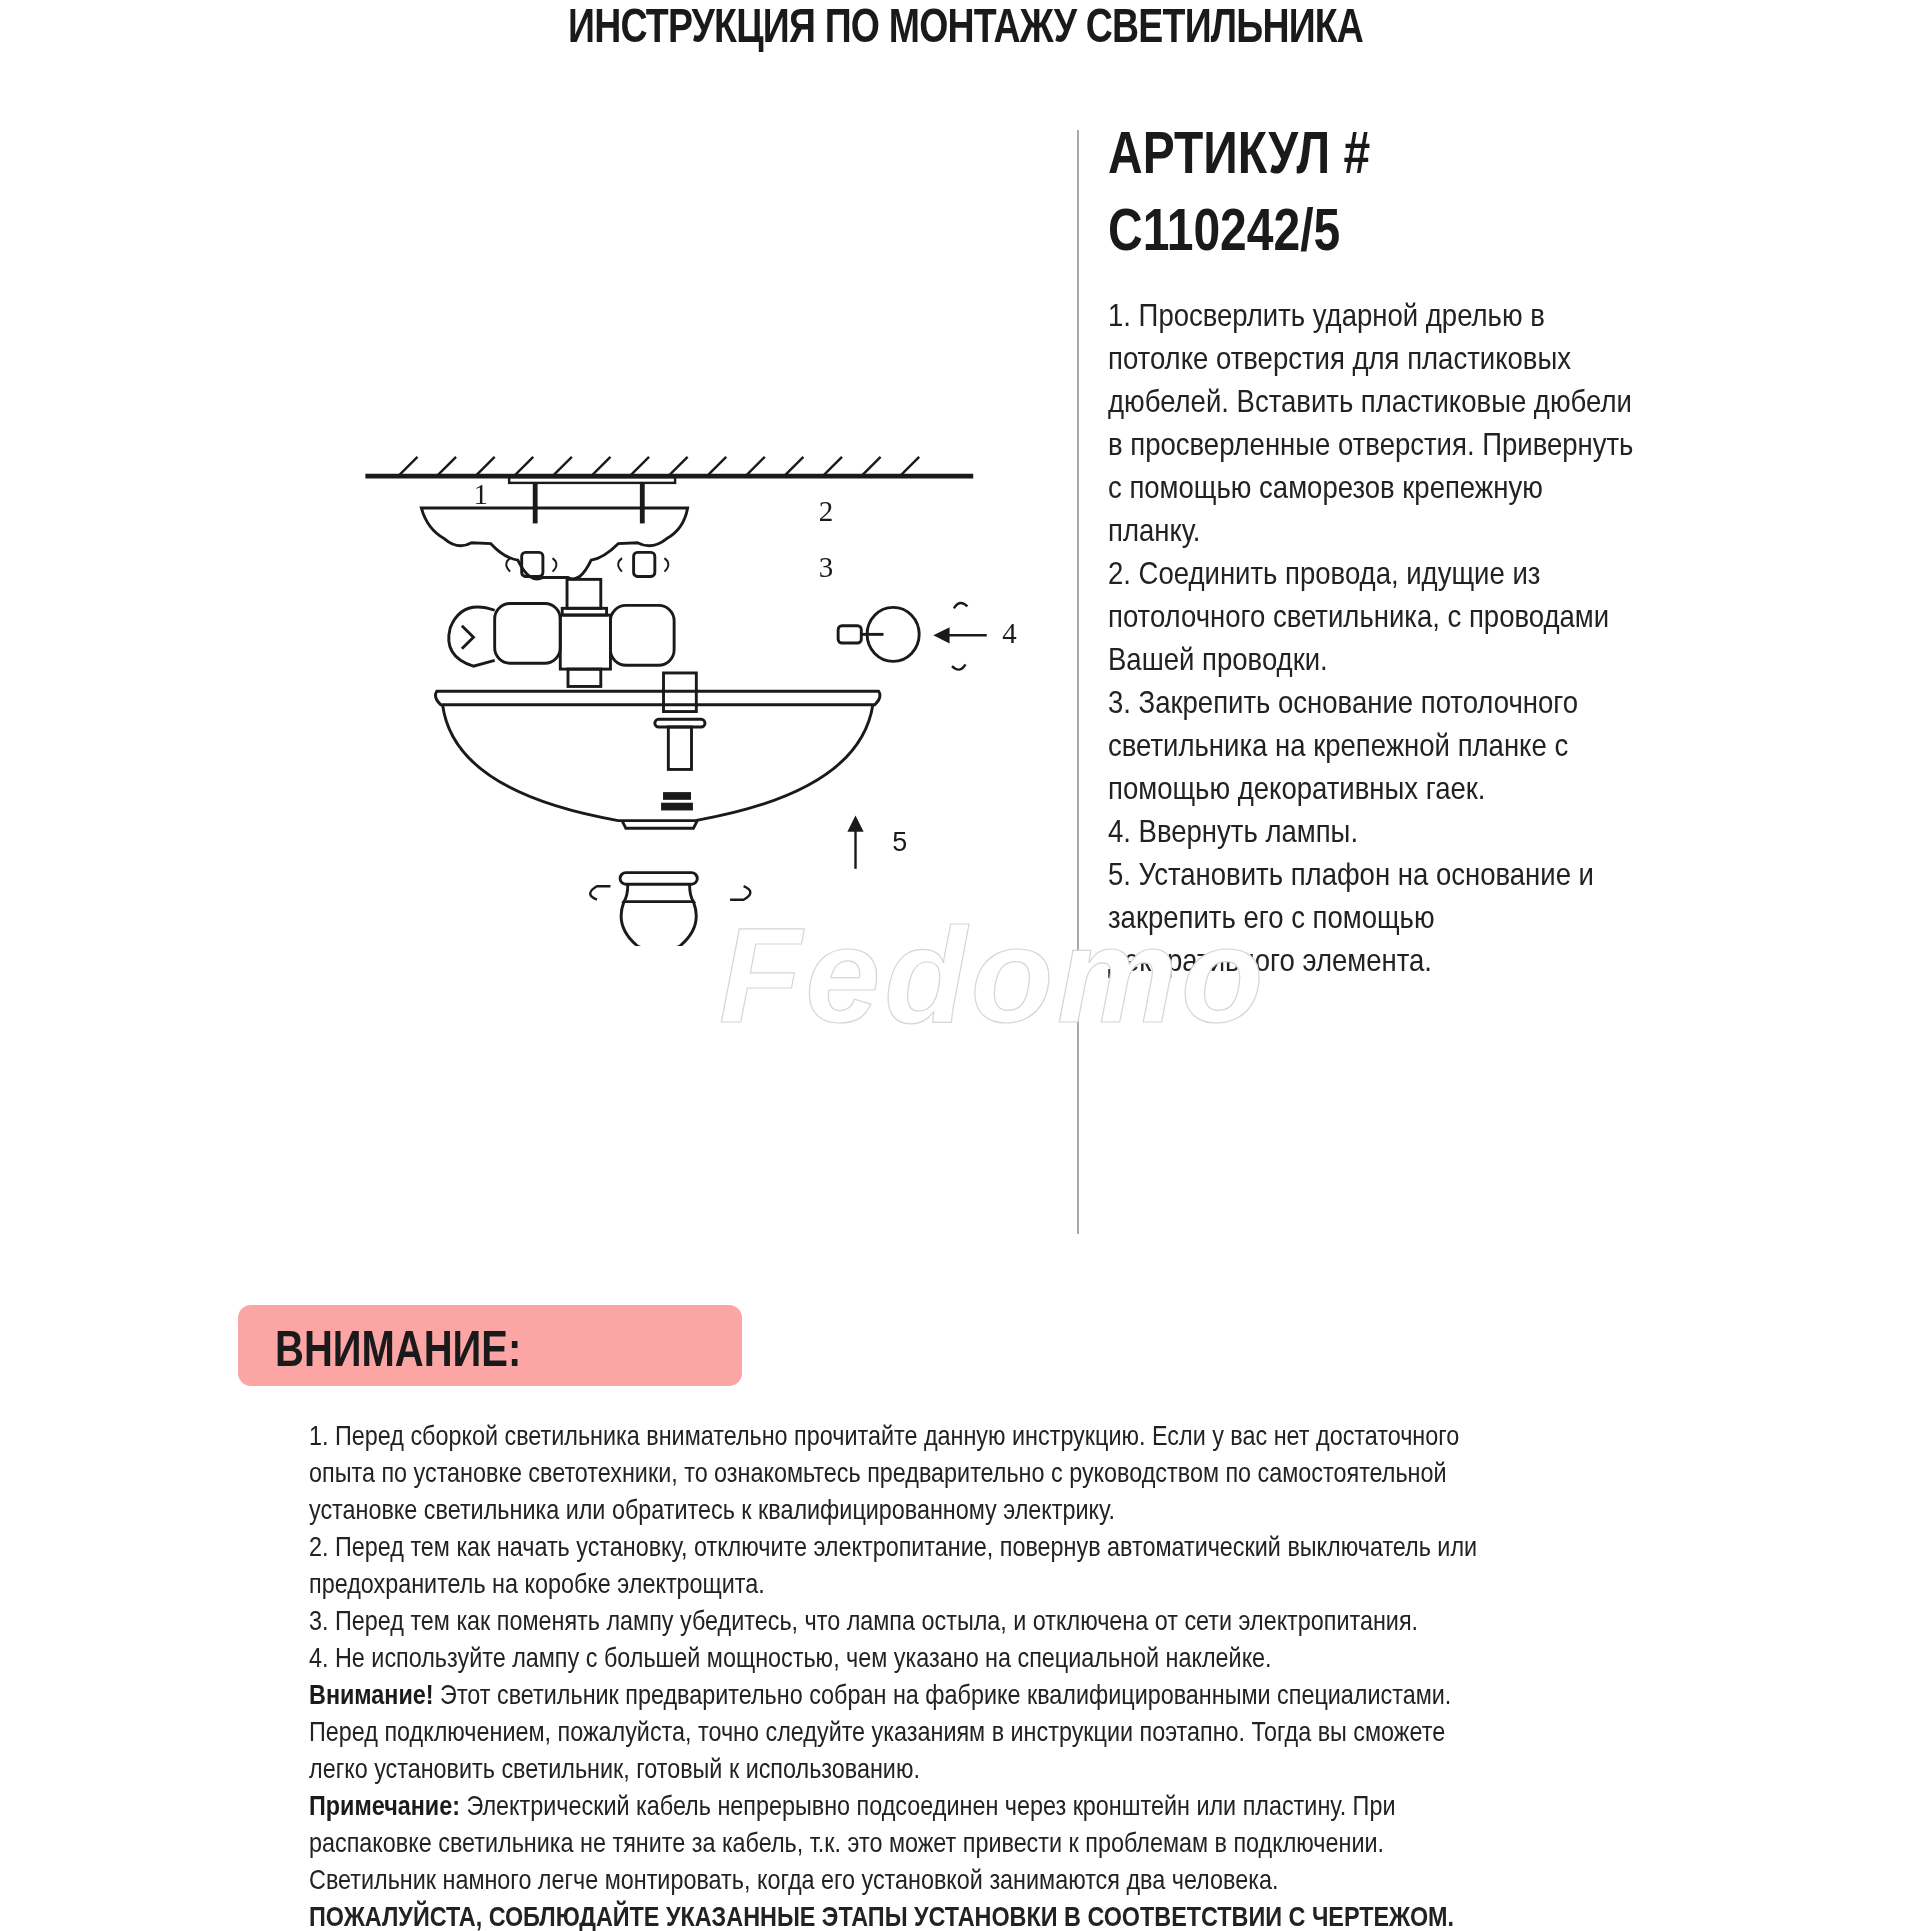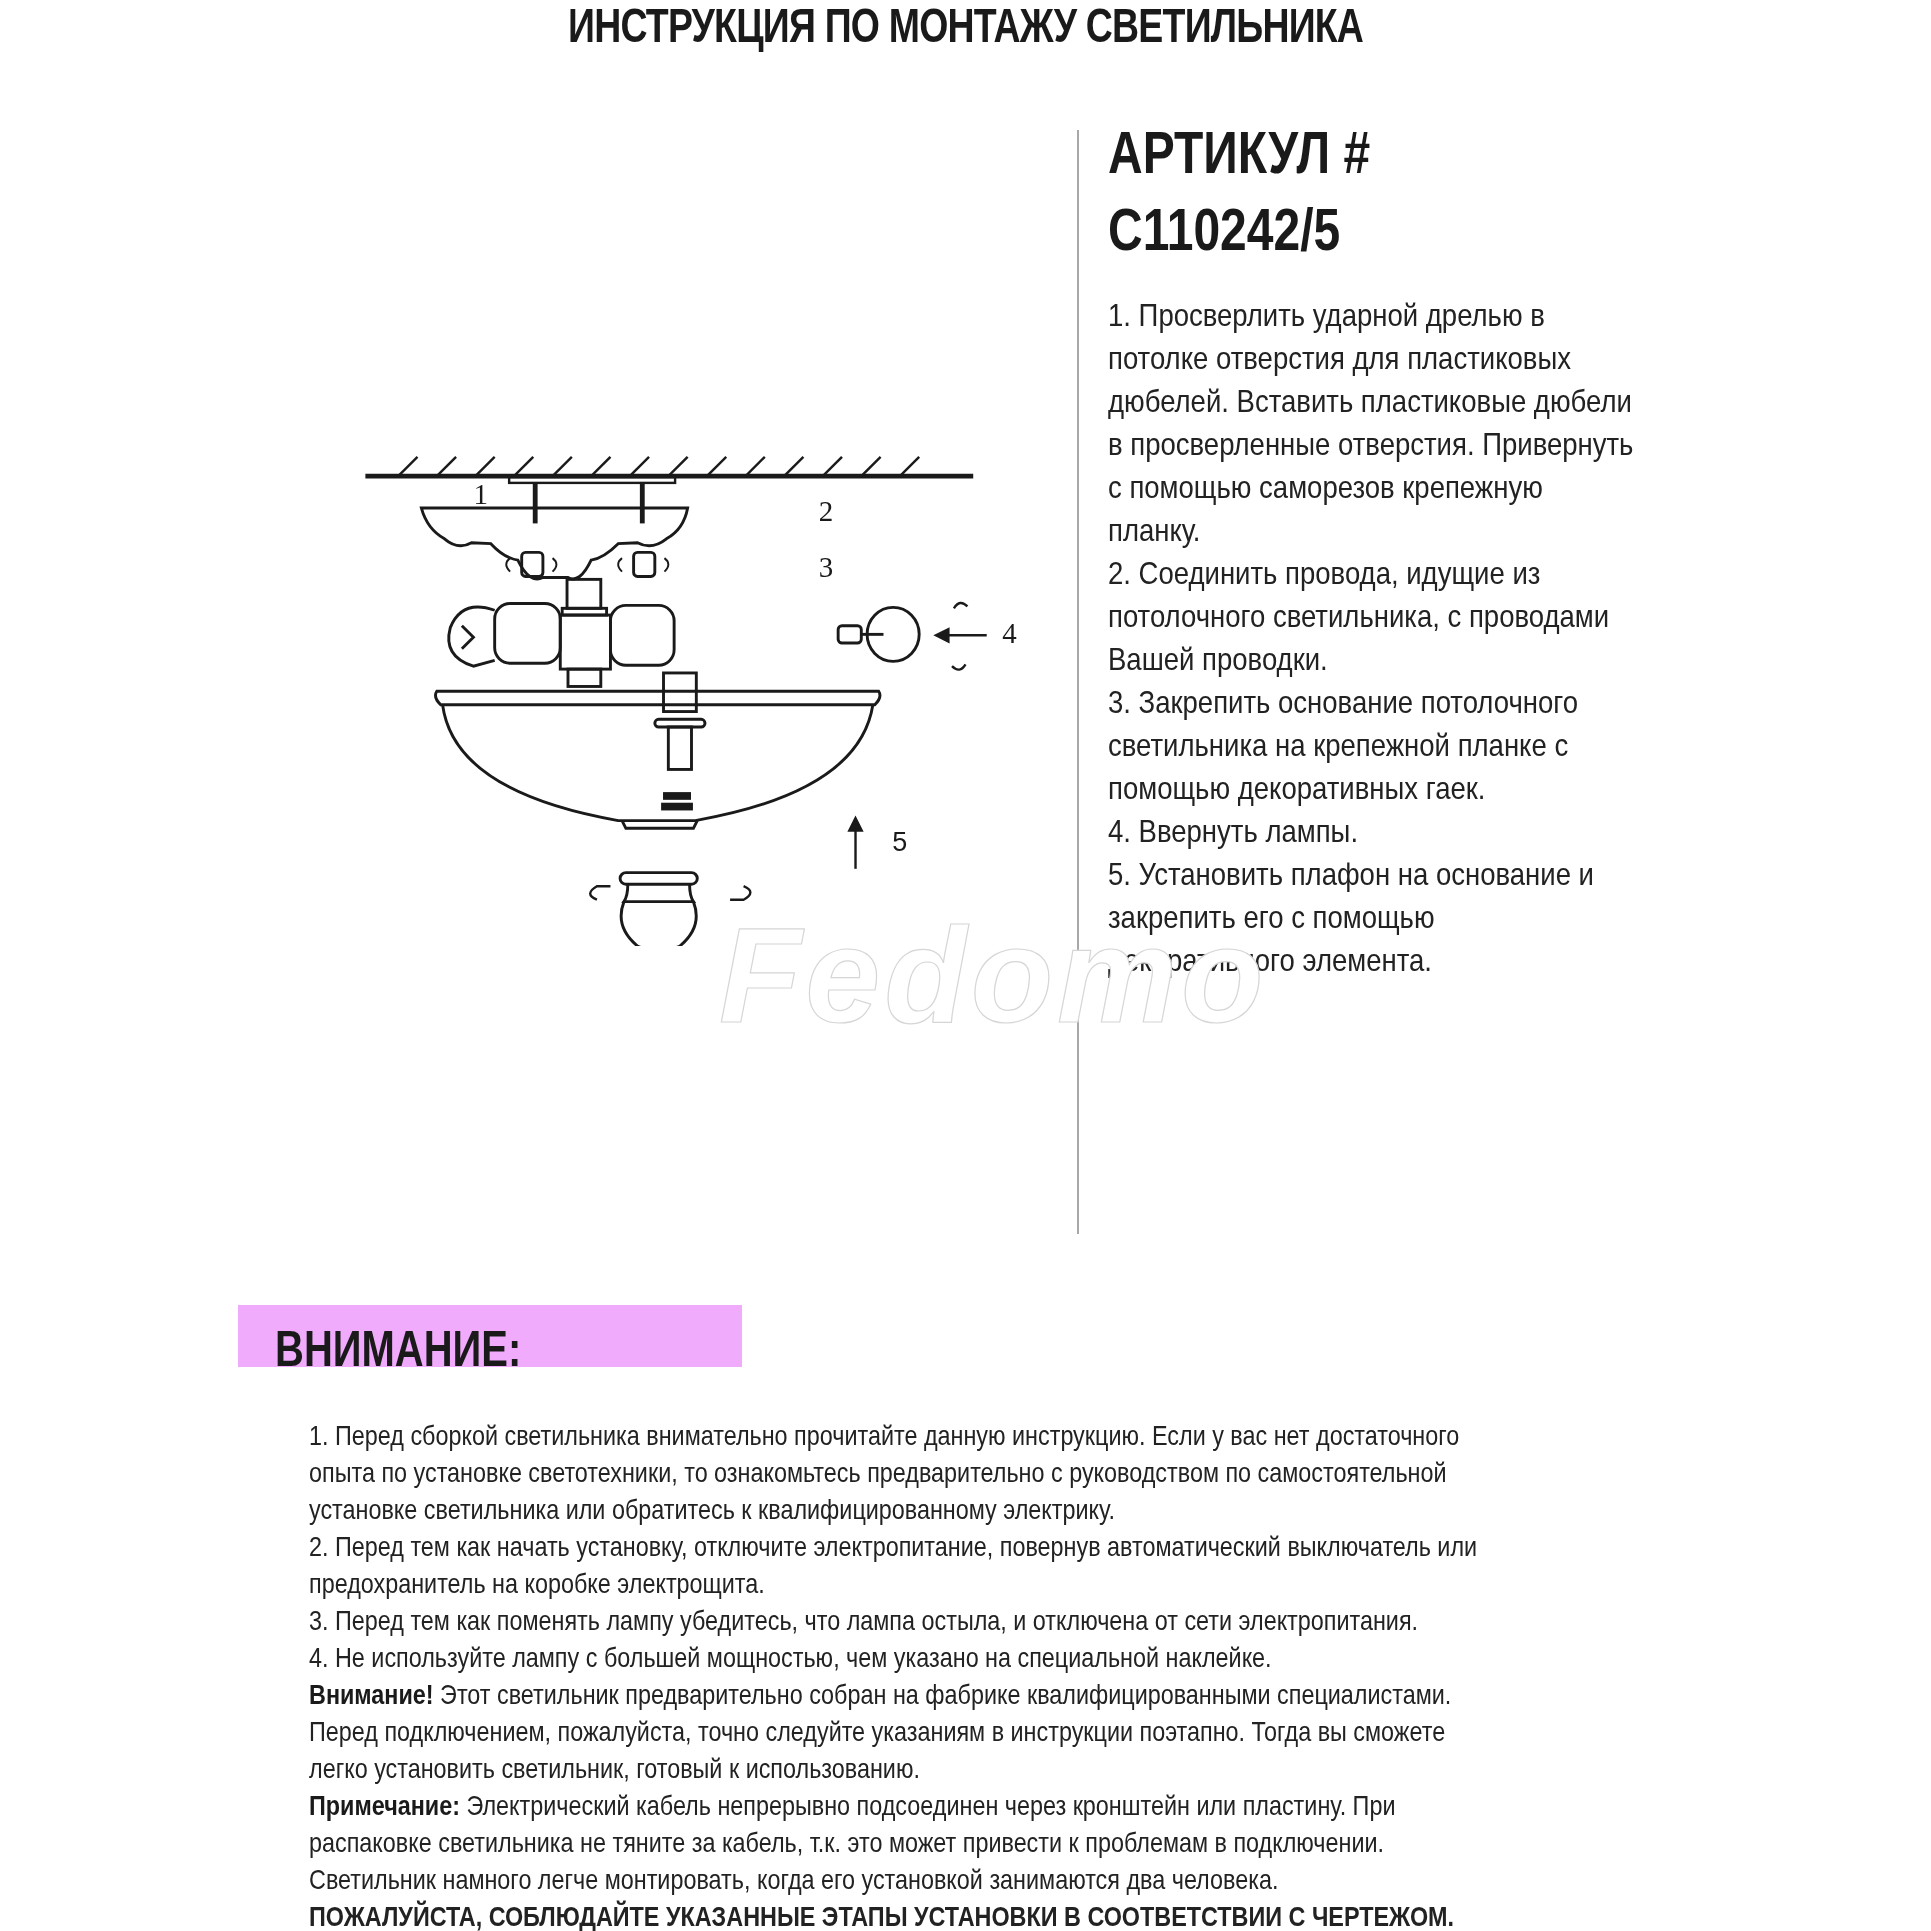--- a/index.html
+++ b/index.html
@@ -10,21 +10,21 @@
            letter-spacing: -1px; transform: scaleX(0.78); transform-origin: 966px 0; color: #1a1a1a; }
   .divider { position: absolute; left: 1077px; top: 130px; width: 1.9px; height: 1104px; background: #a8a8a8; }
   .sku { position: absolute; left: 1108px; top: 114px; font-weight: bold; font-size: 60px; line-height: 77px;
          transform: scaleX(0.8); transform-origin: 0 0; color: #1a1a1a; }
   .steps { position: absolute; left: 1108px; top: 294px; width: 676px; font-size: 32px; line-height: 43px;
            transform: scaleX(0.86); transform-origin: 0 0; color: #222; }
   .steps div { white-space: nowrap; }
   .diagram { position: absolute; left: 348px; top: 425px; width: 714px; height: 521px; }
   .watermark { position: absolute; left: 719px; top: 898px; font-size: 135px; font-style: italic; font-weight: bold;
                color: #ffffff; -webkit-text-stroke: 1.2px #d6d6d6; letter-spacing: 3.9px; }
-  .attention-box { position: absolute; left: 238px; top: 1305px; width: 504px; height: 62px; background: #f0abfc; }
+  .attention-box { position: absolute; left: 238px; top: 1305px; width: 504px; height: 81px; background: #fca5a5; border-radius: 13px; }
   .attention-title { position: absolute; left: 37px; top: 15.4px; font-weight: bold; font-size: 50px;
                      transform: scaleX(0.8); transform-origin: 0 0; color: #1a1a1a; }
   .notes { position: absolute; left: 309px; top: 1417px; width: 1545px; font-size: 28.5px; line-height: 37px;
            transform: scaleX(0.82); transform-origin: 0 0; color: #222; }
   .notes div { white-space: nowrap; }
   .notes b { color: #1a1a1a; }
   .notes .final { font-weight: bold; }
 </style>
 </head>
 <body>

